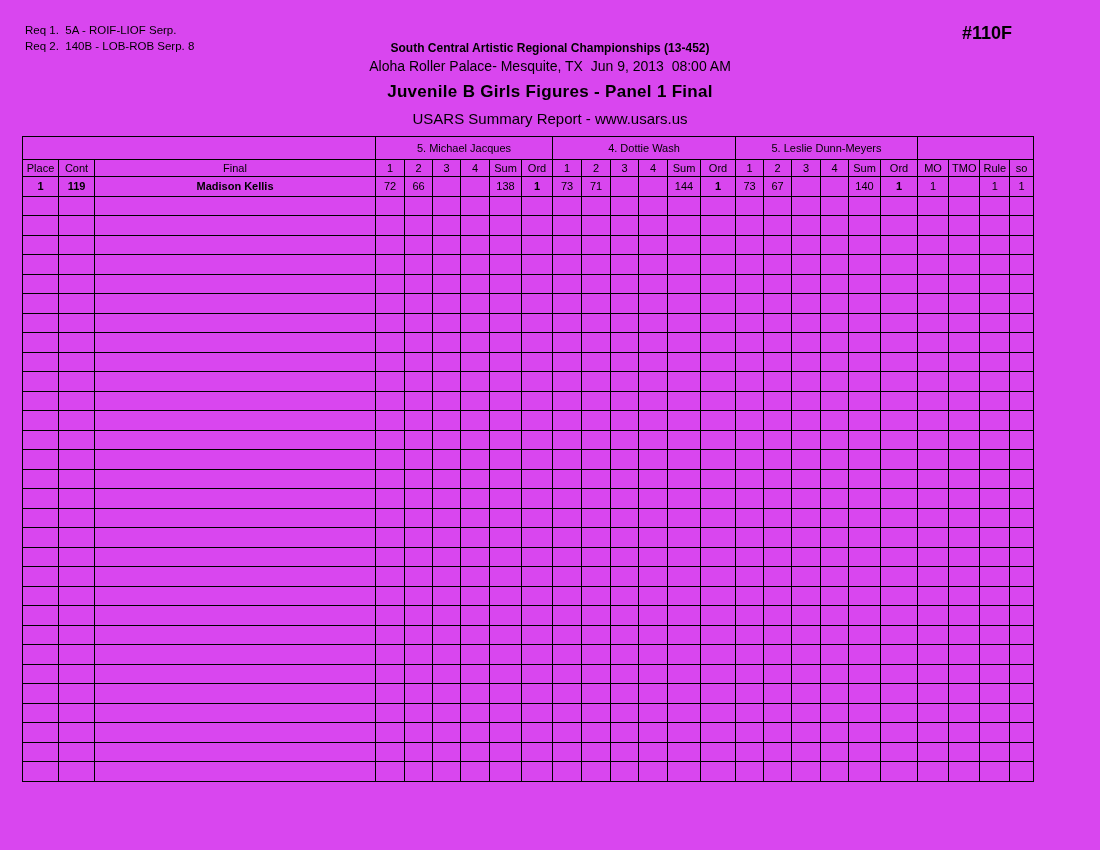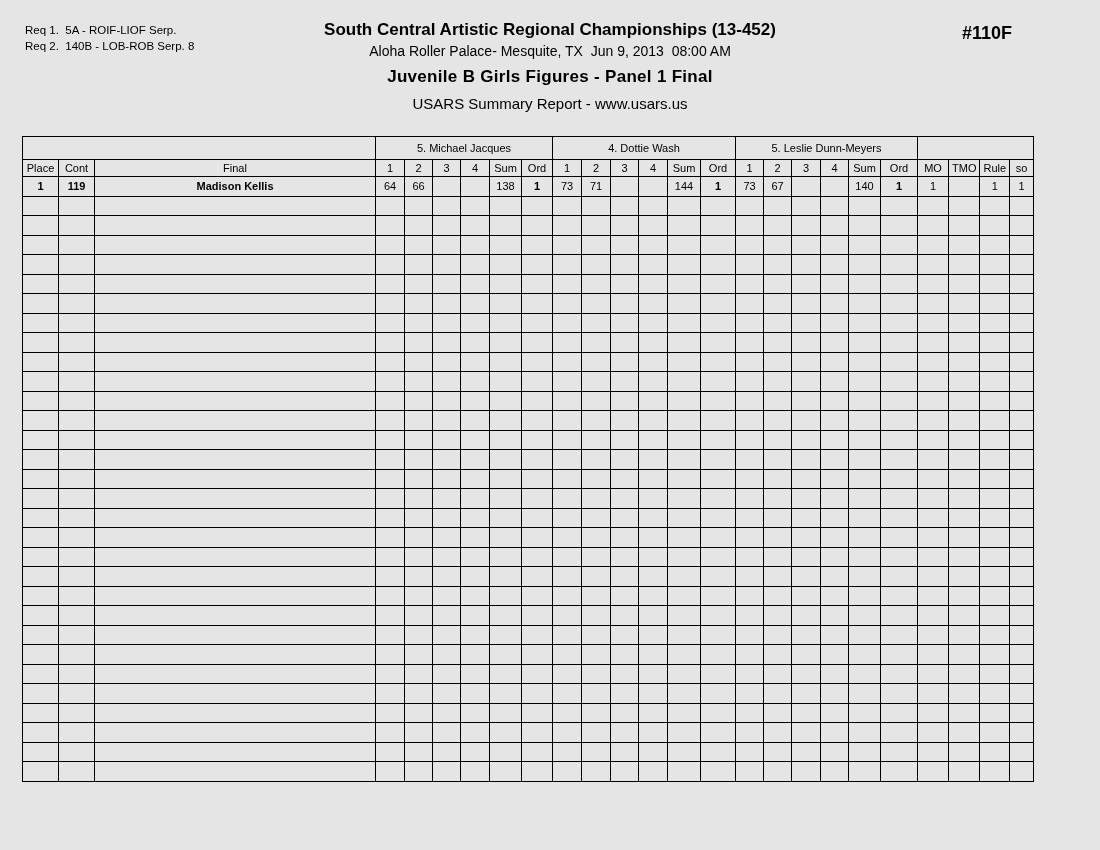--- a/index.html
+++ b/index.html
@@ -1,26 +1,26 @@
 <!DOCTYPE html>
 <html><head>
 <meta charset="utf-8">
 <style>
   html, body { margin:0; padding:0; }
   body {
     width:1100px; height:850px; background:#fff; color:#000;
     font-family:"Liberation Sans", sans-serif;
   }
-  .page { position:relative; width:1100px; height:850px; background:#e5e5e5; overflow:hidden; }
+  .page { position:relative; width:1100px; height:850px; background:#d946ef; overflow:hidden; }
 
   
   .req-block { position:absolute; left:25px; top:22px; }
   .req { font-size:11.5px; line-height:16px; white-space:pre; }
   .title-block { position:absolute; left:0; top:20px; width:100%; text-align:center; }
-  .t1 { font-size:17px; font-weight:bold; white-space:pre; }
+  .t1 { font-size:12px; font-weight:bold; white-space:pre;margin-top:21px; }
   .t2 { font-size:14px; margin-top:3px; white-space:pre; }
   .t3 { font-size:17px; font-weight:bold; margin-top:8px; letter-spacing:.3px; }
   .t4 { font-size:15px; margin-top:8px; }
   .evnum { position:absolute; left:962px; top:23px; font-size:18px; font-weight:bold; }
 
   
   #results-table { position:absolute; left:22px; top:136px; border-collapse:collapse; table-layout:fixed; }
   #results-table td {
     border:1px solid #000; font-size:11px; height:18.5px; line-height:13px;
     padding:0 3px; text-align:center; overflow:hidden; white-space:nowrap;
@@ -123,21 +123,21 @@
           <td class="ord">Ord</td>
           <td class="al">MO</td>
           <td class="al">TMO</td>
           <td class="al">Rule</td>
           <td class="al">so</td>
         </tr>
         <tr>
           <td class="al bold">1</td>
           <td class="al bold">119</td>
           <td class="al bold">Madison Kellis</td>
-          <td class="al">64</td>
+          <td class="al">72</td>
           <td class="al">66</td>
           <td class="al"></td>
           <td class="al"></td>
           <td class="ar">138</td>
           <td class="ord bold">1</td>
           <td class="al">73</td>
           <td class="al">71</td>
           <td class="al"></td>
           <td class="al"></td>
           <td class="ar">144</td>

